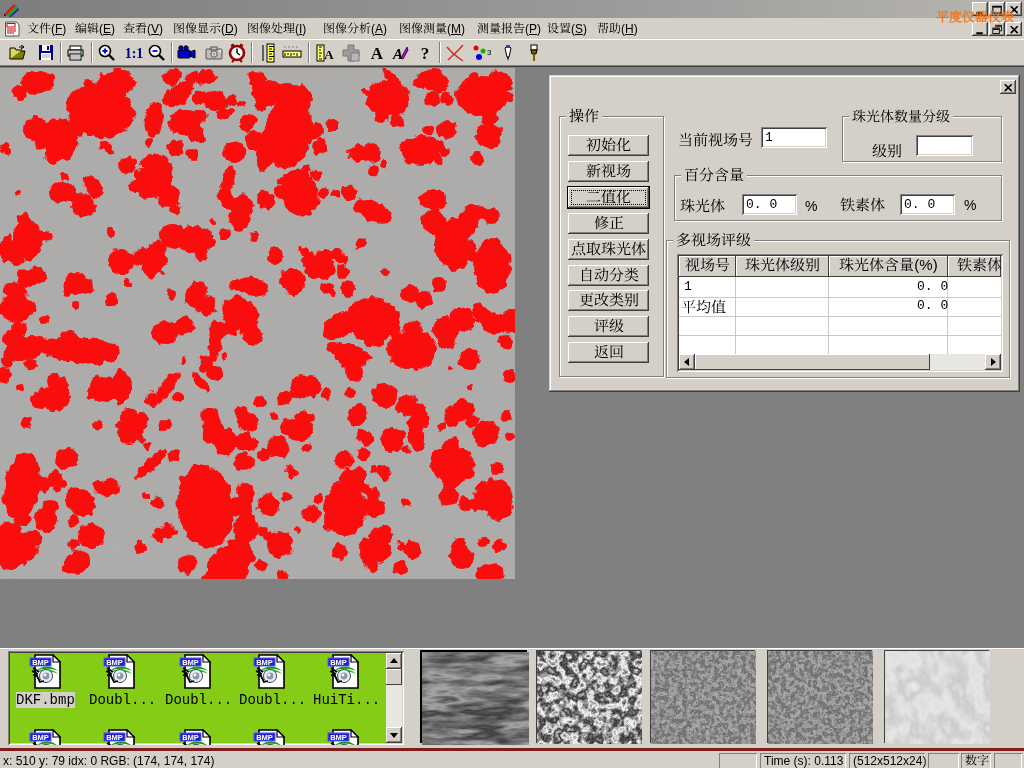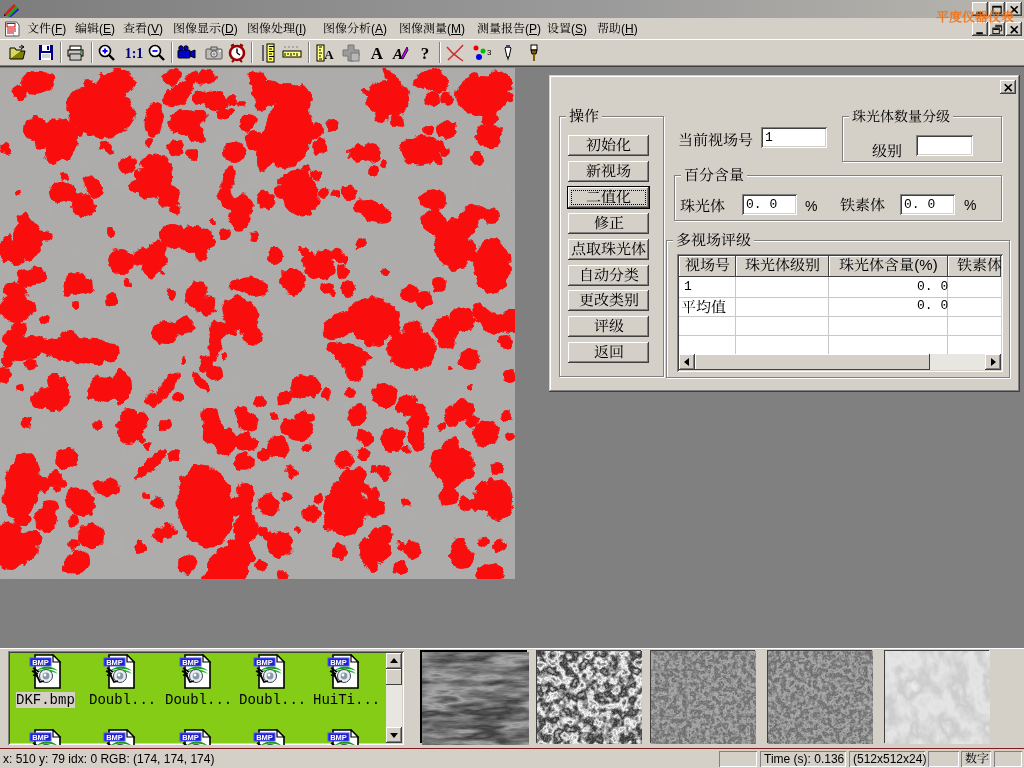--- a/index.html
+++ b/index.html
@@ -26,21 +26,21 @@
 .gline{position:absolute;background:#c8c8c8}
 #hscroll{position:absolute;left:2px;top:100px;width:322px;height:16px;background:#e8e6e0}
 .sbtn{position:absolute;width:16px;height:16px;background:#d4d0c8;box-shadow:inset -1px -1px 0 #404040,inset 1px 1px 0 #fff,inset -2px -2px 0 #808080,inset 2px 2px 0 #d4d0c8;display:flex;align-items:center;justify-content:center}
 #bottompanel{position:absolute;left:0;top:648px;width:1024px;height:100px;background:#d4d0c8;border-top:1px solid #fff}
 #filelist{position:absolute;left:8px;top:2px;width:396px;height:94px;background:#84cc16;box-shadow:inset 1px 1px 0 #808080,inset -1px -1px 0 #fff,inset 2px 2px 0 #404040,inset -2px -2px 0 #d4d0c8;overflow:hidden}
 .bicon{position:absolute;overflow:hidden}
 .blabel{position:absolute;top:41px;font-family:"Liberation Mono",monospace;font-size:14px;white-space:nowrap}
 #vscroll{position:absolute;right:2px;top:2px;width:16px;height:90px;background:#e8e6e0}
 .thumb{position:absolute;top:1px;height:93px;border:1px solid #404040;background:#888}
 .thumb.sel{border:2px solid #000}
-#statusbar{position:absolute;left:0;top:748px;width:1024px;height:20px;background:#d4d0c8;border-top:1px solid #7f1d1d;font-size:12px;color:#000}
+#statusbar{position:absolute;left:0;top:748px;width:1024px;height:20px;background:#d4d0c8;border-top:3px solid #7f1d1d;font-size:12px;color:#000}
 .spanel{position:absolute;top:2px;height:16px;box-shadow:inset 1px 1px 0 #808080,inset -1px -1px 0 #fff;padding:1px 4px 0 4px;white-space:nowrap}
 #wm{position:absolute;left:936px;top:9px;color:#f0761d;font-size:13px;font-weight:bold;z-index:10}
 </style></head><body>
 <svg width="0" height="0" style="position:absolute">
     <defs>
       <path id="u4E8C" d="M12 -24 14 -17H232C236 -17 238 -18 239 -21C228 -30 212 -42 212 -42L198 -24ZM36 -163 38 -156H207C211 -156 213 -157 214 -160C204 -168 188 -181 188 -181L174 -163Z"></path>
       <path id="u4EEA" d="M130 -207 127 -206C138 -192 150 -170 152 -153C168 -139 182 -176 130 -207ZM67 -138 58 -142C67 -159 76 -177 83 -196C89 -196 92 -198 93 -200L66 -210C52 -161 29 -112 7 -82L10 -80C22 -90 33 -103 43 -118V19H46C52 19 59 15 59 14V-134C64 -135 66 -136 67 -138ZM226 -181 199 -187C192 -134 177 -91 154 -57C128 -89 110 -131 102 -181L97 -178C104 -124 120 -79 146 -44C125 -18 100 2 69 16L72 20C104 8 131 -11 153 -35C172 -12 194 6 222 19C226 12 233 8 241 8L242 5C211 -7 184 -24 163 -47C189 -80 207 -123 216 -175C222 -175 225 -178 226 -181Z"></path>
       <path id="u4EF6" d="M148 -207V-152H110C115 -162 119 -172 122 -184C128 -183 130 -186 131 -188L106 -196C99 -159 86 -122 71 -98L74 -96C87 -108 98 -125 107 -144H148V-83H72L74 -76H148V19H152C158 19 165 16 165 13V-76H236C239 -76 241 -77 242 -80C234 -88 220 -98 220 -98L208 -83H165V-144H228C232 -144 234 -145 235 -148C227 -156 214 -166 214 -166L202 -152H165V-197C172 -198 174 -200 174 -204ZM64 -209C52 -162 30 -114 8 -84L12 -82C23 -93 34 -106 43 -121V19H46C52 19 59 15 60 14V-135C64 -136 66 -138 67 -140L56 -144C65 -160 73 -178 80 -196C85 -196 88 -198 89 -200Z"></path>
       <path id="u4F53" d="M66 -140 55 -144C64 -160 71 -178 77 -196C83 -196 86 -198 86 -202L60 -210C49 -162 29 -113 9 -82L13 -80C23 -91 33 -104 42 -118V20H44C51 20 58 16 58 14V-135C62 -136 65 -137 66 -140ZM188 -52 178 -39H160V-150H161C174 -96 198 -52 228 -26C231 -34 236 -38 243 -39L244 -42C212 -62 182 -104 166 -150H230C233 -150 236 -152 236 -154C228 -162 215 -172 215 -172L203 -158H160V-199C166 -200 168 -202 169 -206L144 -209V-158H72L74 -150H133C120 -105 96 -59 64 -27L67 -23C102 -51 128 -88 144 -130V-39H100L102 -32H144V20H147C153 20 160 16 160 14V-32H200C204 -32 206 -33 207 -36C200 -43 188 -52 188 -52Z"></path>
       <path id="u4F5C" d="M130 -209C117 -166 95 -124 74 -98L78 -95C94 -110 110 -129 124 -152H143V20H146C154 20 160 16 160 14V-46H228C232 -46 234 -48 235 -50C226 -58 213 -69 213 -69L202 -54H160V-100H224C228 -100 230 -101 230 -104C223 -111 210 -122 210 -122L198 -107H160V-152H235C239 -152 241 -153 242 -156C233 -164 220 -174 220 -174L207 -159H128C135 -171 141 -183 146 -196C152 -195 154 -197 156 -200ZM71 -210C56 -161 32 -113 8 -83L12 -81C24 -92 35 -105 46 -120V20H49C55 20 62 16 62 14V-132C67 -132 69 -134 70 -136L59 -140C70 -158 79 -176 86 -196C92 -196 95 -198 96 -201Z"></path>
@@ -1277,21 +1277,21 @@
             <feFuncG type="table" tableValues=".75 .93 .8 .9 .85 .92"></feFuncG>
             <feFuncB type="table" tableValues=".75 .93 .8 .9 .85 .92"></feFuncB>
           </feComponentTransfer>
 </filter>
         <rect width="105" height="93" filter="url(#tn5)"></rect>
       </svg></div>
   </div>
 <div id="statusbar">
     <span style="position:absolute;left:3px;top:3px">x: 510 y: 79 idx: 0 RGB: (174, 174, 174)</span>
     <div class="spanel" style="left:719px;width:38px"></div>
-    <div class="spanel" style="left:760px;width:86px">Time (s): 0.136</div>
+    <div class="spanel" style="left:760px;width:86px">Time (s): 0.113</div>
     <div class="spanel" style="left:849px;width:76px">(512x512x24)</div>
     <div class="spanel" style="left:928px;width:31px"></div>
     <div class="spanel" style="left:961px;width:30px"><svg class="cj" width="24" height="14" style="vertical-align:-3.4px;">
         <g fill="#000">
           <use href="#u6570" transform="translate(0 10.62) scale(0.0480)"></use>
           <use href="#u5B57" transform="translate(12 10.62) scale(0.0480)"></use>
         </g>
       </svg></div>
     <div class="spanel" style="left:994px;width:28px"></div>
   </div>

